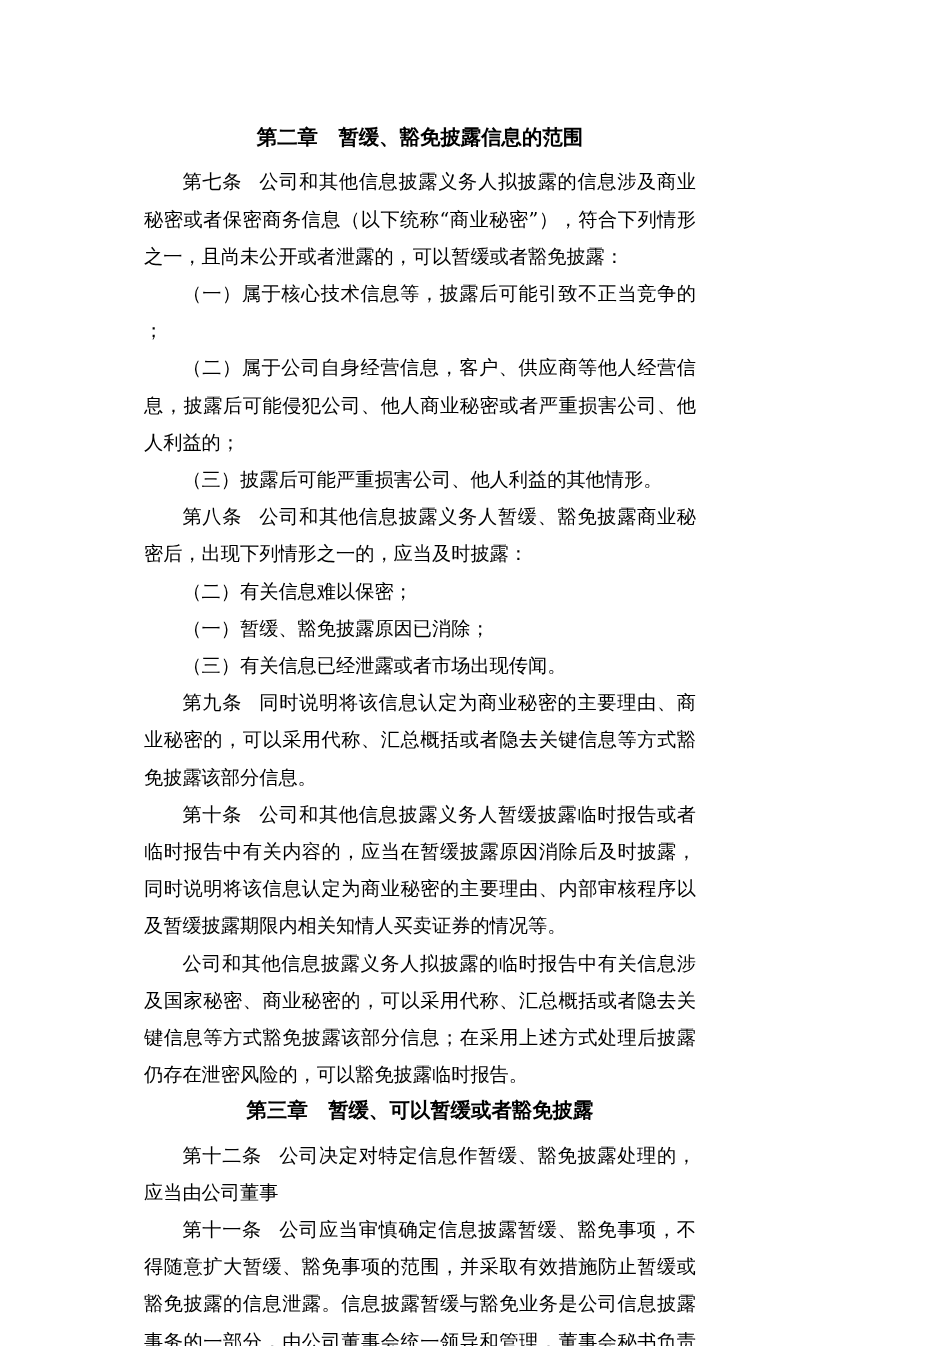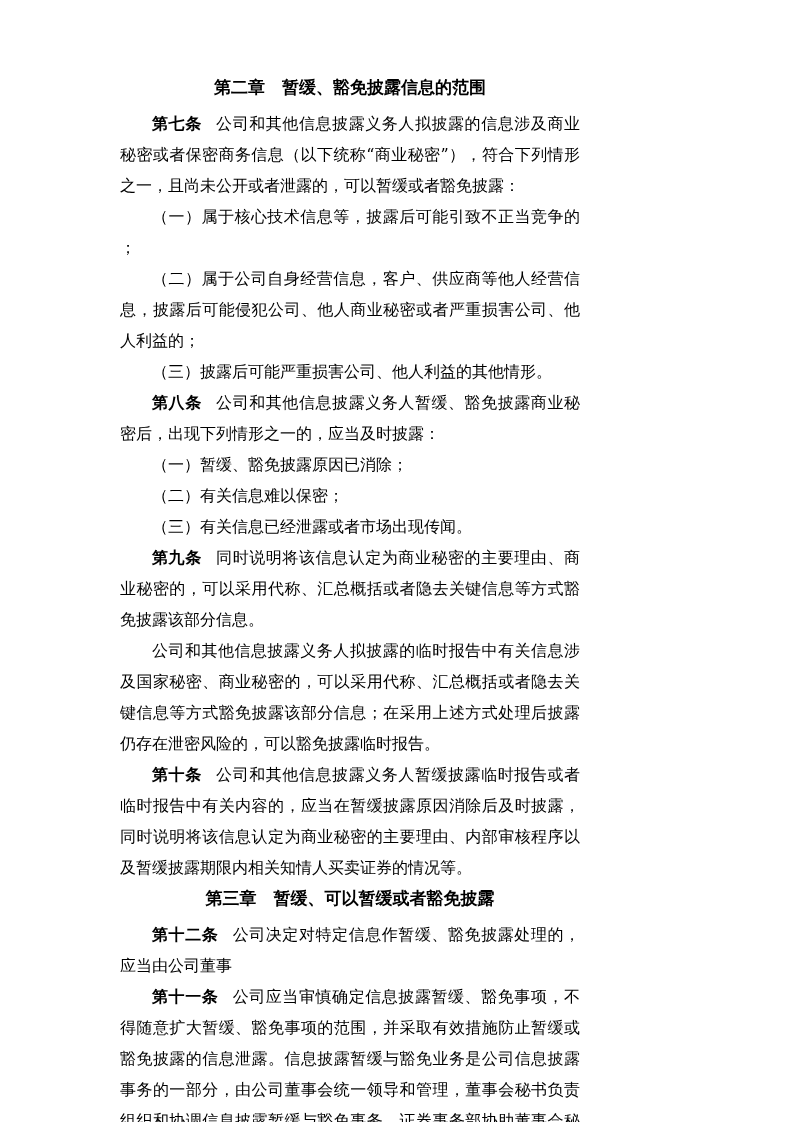--- a/index.html
+++ b/index.html
@@ -5,21 +5,21 @@
   html, body {
     margin: 0;
     padding: 0;
     background: #ffffff;
   }
   .page {
     position: relative;
     width: 697px;
     height: 1122px;
     box-sizing: border-box;
-    padding: 72px 117px 0 120px;
+    padding: 100px 117px 0 120px;
     background: #ffffff;
     color: #000000;
     font-family: "DejaVu Serif", "Liberation Serif", serif;
     font-size: 16px;
     line-height: 31px;
     overflow: hidden;
   }
   .para {
     margin: 0;
     text-indent: 2em;
@@ -30,40 +30,40 @@
   .chapter-title {
     margin: 0 0 5px 0;
     text-indent: 0;
     text-align: center;
     font-weight: bold;
     font-size: 17px;
     line-height: 31px;
     font-family: "DejaVu Sans", "Liberation Sans", sans-serif;
   }
   .article-number {
-    font-weight: bold;
+    font-weight: normal;
     font-family: "DejaVu Sans", "Liberation Sans", sans-serif;
     margin-right: 0.9em;
     margin-top: 36px;
   }
 </style>
 </head>
 <body>
 
 <main class="page">
   <div id="doc-body">
       <h2 class="chapter-title">第二章　暂缓、豁免披露信息的范围</h2>
       <p class="para"><span class="article-number">第七条</span><span>公司和其他信息披露义务人拟披露的信息涉及商业秘密或者保密商务信息（以下统称“商业秘密”），符合下列情形之一，且尚未公开或者泄露的，可以暂缓或者豁免披露：</span></p>
       <p class="para">（一）属于核心技术信息等，披露后可能引致不正当竞争的；</p>
       <p class="para">（二）属于公司自身经营信息，客户、供应商等他人经营信息，披露后可能侵犯公司、他人商业秘密或者严重损害公司、他人利益的；</p>
       <p class="para">（三）披露后可能严重损害公司、他人利益的其他情形。</p>
       <p class="para"><span class="article-number">第八条</span><span>公司和其他信息披露义务人暂缓、豁免披露商业秘密后，出现下列情形之一的，应当及时披露：</span></p>
+      <p class="para">（二）有关信息难以保密；</p>
       <p class="para">（一）暂缓、豁免披露原因已消除；</p>
-      <p class="para">（二）有关信息难以保密；</p>
       <p class="para">（三）有关信息已经泄露或者市场出现传闻。</p>
       <p class="para"><span class="article-number">第九条</span><span>同时说明将该信息认定为商业秘密的主要理由、商业秘密的，可以采用代称、汇总概括或者隐去关键信息等方式豁免披露该部分信息。</span></p>
+      <p class="para"><span class="article-number">第十条</span><span>公司和其他信息披露义务人暂缓披露临时报告或者临时报告中有关内容的，应当在暂缓披露原因消除后及时披露，同时说明将该信息认定为商业秘密的主要理由、内部审核程序以及暂缓披露期限内相关知情人买卖证券的情况等。</span></p>
       <p class="para">公司和其他信息披露义务人拟披露的临时报告中有关信息涉及国家秘密、商业秘密的，可以采用代称、汇总概括或者隐去关键信息等方式豁免披露该部分信息；在采用上述方式处理后披露仍存在泄密风险的，可以豁免披露临时报告。</p>
-      <p class="para"><span class="article-number">第十条</span><span>公司和其他信息披露义务人暂缓披露临时报告或者临时报告中有关内容的，应当在暂缓披露原因消除后及时披露，同时说明将该信息认定为商业秘密的主要理由、内部审核程序以及暂缓披露期限内相关知情人买卖证券的情况等。</span></p>
       <h2 class="chapter-title">第三章　暂缓、可以暂缓或者豁免披露</h2>
       <p class="para"><span class="article-number">第十二条</span><span>公司决定对特定信息作暂缓、豁免披露处理的，应当由公司董事</span></p>
       <p class="para"><span class="article-number">第十一条</span><span>公司应当审慎确定信息披露暂缓、豁免事项，不得随意扩大暂缓、豁免事项的范围，并采取有效措施防止暂缓或豁免披露的信息泄露。信息披露暂缓与豁免业务是公司信息披露事务的一部分，由公司董事会统一领导和管理，董事会秘书负责组织和协调信息披露暂缓与豁免事务，证券事务部协助董事会秘书办理信息披露暂缓与豁免的具体事务。</span></p>
     </div>
 </main>
 
 </body></html>

